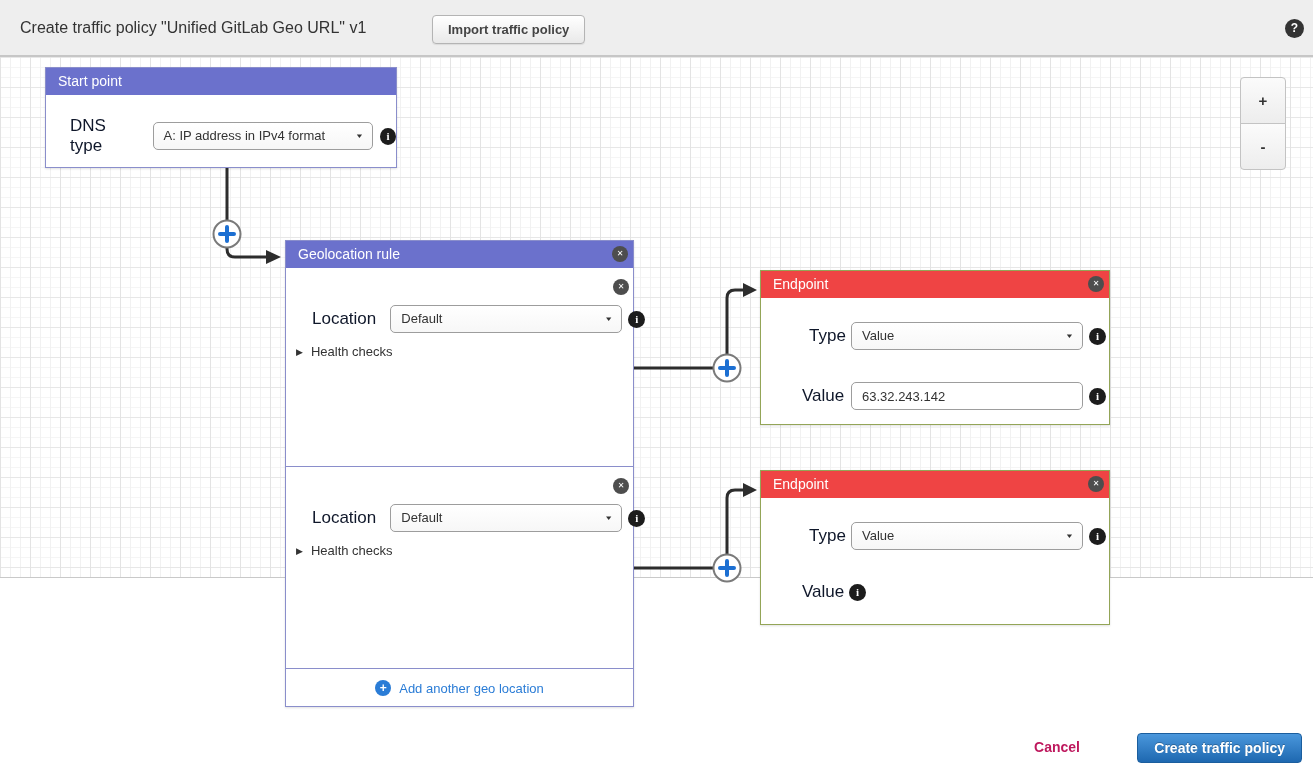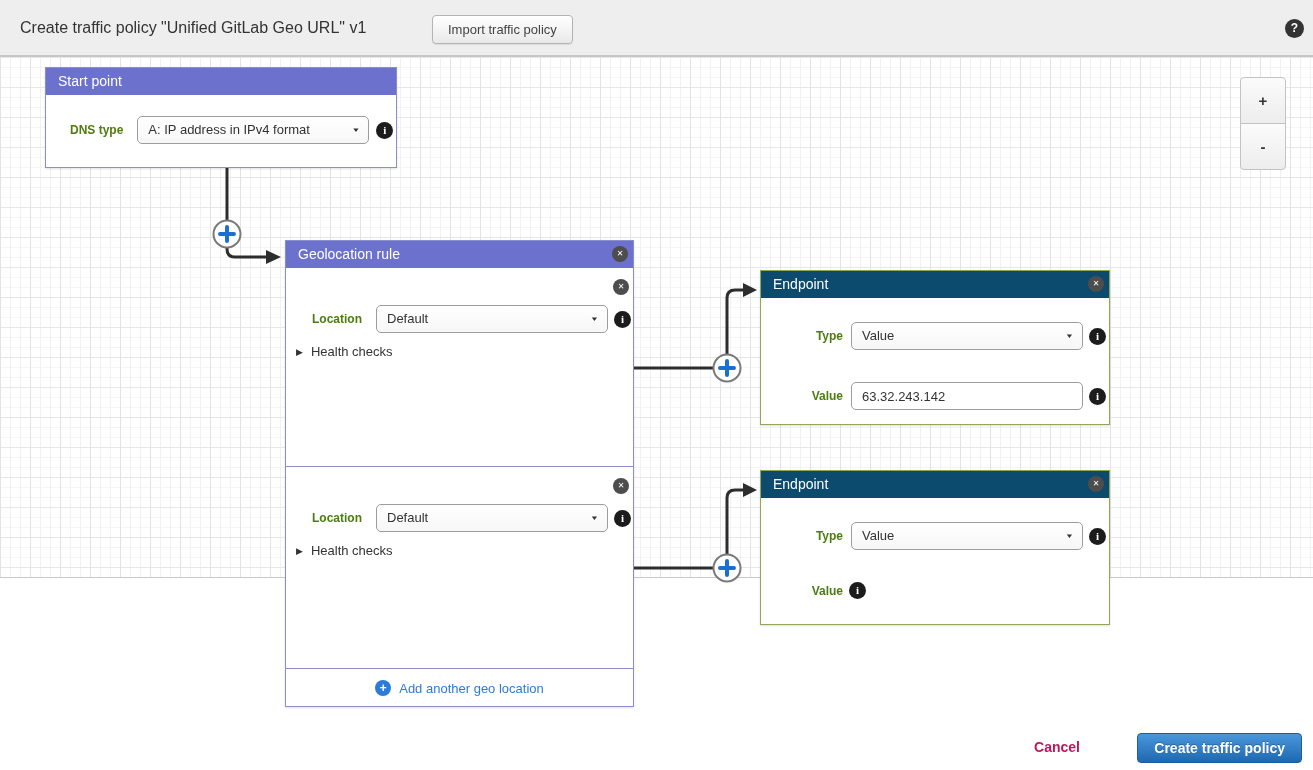--- a/index.html
+++ b/index.html
@@ -6,21 +6,21 @@
   html,body { width:1313px; height:770px; }
   body { font-family:"Liberation Sans","DejaVu Sans",sans-serif; background:#fff; overflow:hidden; }
   #app { position:relative; width:1313px; height:770px; }
 
   
   .topbar { position:absolute; left:0; top:0; width:1313px; height:57px;
     background:#eeeeee; border-bottom:2px solid #c6c6c6; }
   .page-title { position:absolute; left:20px; top:19px; font-size:16px; color:#333; }
   .import-btn { position:absolute; left:432px; top:15px; height:29px; padding:0 15px;
     background:linear-gradient(#ffffff,#e9e9e9); border:1px solid #b4b4b4; border-radius:4px;
-    font-size:13px; font-weight:normal; color:#444; line-height:27px; cursor:pointer;
+    font-size:13px; font-weight:bold; color:#444; line-height:27px; cursor:pointer;
     box-shadow:0 1px 1px rgba(0,0,0,.08); }
   .help-circle { position:absolute; right:9px; top:19px; width:19px; height:19px; border-radius:50%;
     background:#333; color:#fff; font-size:12px; font-weight:bold; text-align:center; line-height:19px; cursor:pointer; }
 
   
   .canvas { position:absolute; left:0; top:57px; width:1313px; height:521px;
     background-color:#ffffff;
     background-image:
       linear-gradient(to right,#e3e3e3 1px,transparent 1px),
       linear-gradient(to bottom,#e7e7e7 1px,transparent 1px),
@@ -30,32 +30,32 @@
     border-bottom:1px solid #c9c9c9; }
 
   .connectors { position:absolute; left:0; top:0; width:1313px; height:669px; pointer-events:none; }
 
   
   .node { position:absolute; background:#fff; border:1px solid #8a8ecb; box-shadow:0 1px 2px rgba(0,0,0,.12); }
   .node.green { border-color:#93a557; }
   .node-header { position:relative; height:27px; line-height:27px; padding-left:12px;
     color:#fff; font-size:14px; }
   .node-header.purple { background:#6b71cc; }
-  .node-header.green { background:#0c4a6e; }
+  .node-header.green { background:#ef4444; }
   .hdr-close { position:absolute; right:5px; top:5px; }
 
   .close-icon { display:inline-block; width:16px; height:16px; border-radius:50%;
     background:#4d4d4d; color:#fff; font-size:8px; font-weight:bold; text-align:center;
     line-height:16px; cursor:pointer; }
   .info-icon { display:inline-block; width:17px; height:17px; border-radius:50%;
     background:#1c1c1c; color:#fff; font-size:11px; font-weight:bold; font-family:"Liberation Serif",serif;
     text-align:center; line-height:17px; cursor:pointer; }
 
   .field-row { position:absolute; display:flex; align-items:center; }
-  .field-label { font-size:12px; font-weight:bold; color:#4d7c0f; }
+  .field-label { font-size:17px; font-weight:normal; color:#0f172a; }
   .selectbox { position:relative; height:28px; background:linear-gradient(#ffffff,#f7f7f7);
     border:1px solid #9d9d9d; border-radius:5px; font-size:13px; color:#333;
     line-height:26px; padding:0 22px 0 10px; cursor:pointer;
     white-space:nowrap; overflow:hidden; }
   .selectbox .caret { position:absolute; right:8px; top:0; line-height:26px; font-size:9px; color:#333; }
   .textbox { height:28px; width:232px; background:#fff; border:1px solid #9d9d9d; border-radius:5px;
     font-size:13px; color:#333; padding:8px 10px; font-family:"Liberation Sans",sans-serif; }
 
   
   #start-point { left:45px; top:10px; width:352px; height:101px; }

